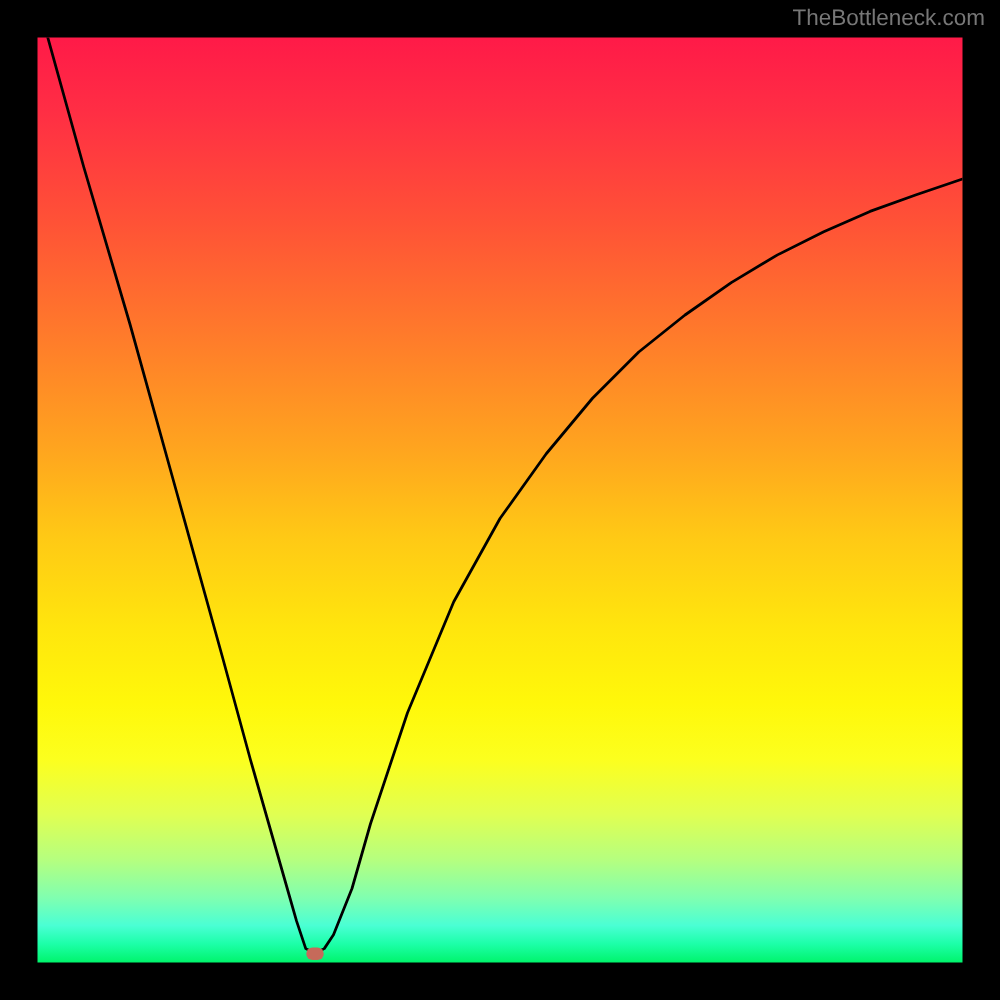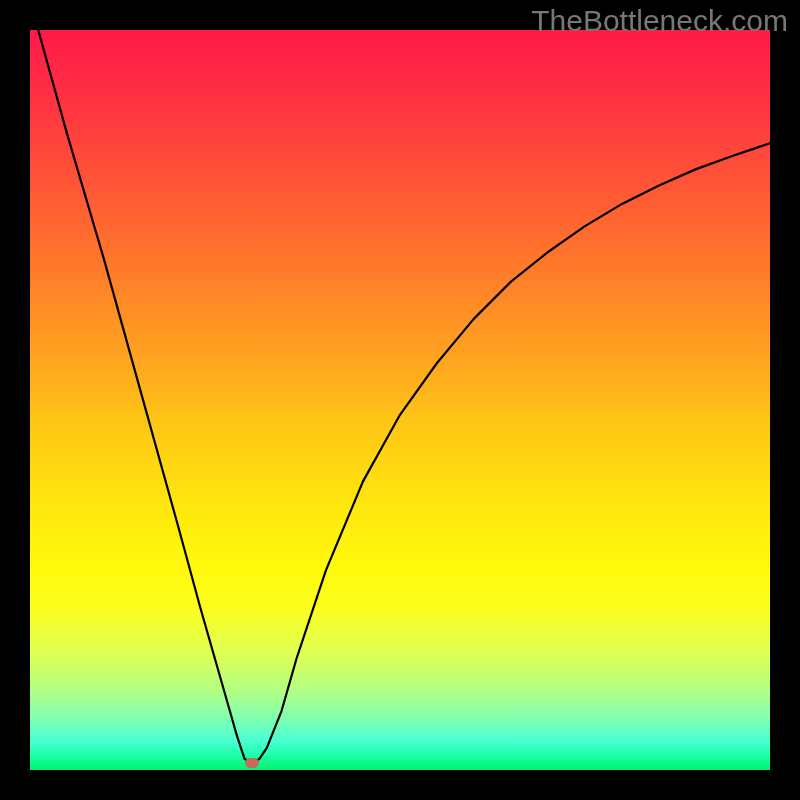--- a/index.html
+++ b/index.html
@@ -13,21 +13,21 @@
   }
   .container {
     position: relative;
     width: 800px;
     height: 800px;
   }
   .watermark {
     position: absolute;
     top: 4px;
     right: 12px;
-    font-size: 30px;
+    font-size: 18px;
     color: #777777;
     font-family: Arial, Helvetica, sans-serif;
     letter-spacing: 0;
     z-index: 10;
   }
   .plot-frame {
     position: absolute;
     left: 30px;
     top: 30px;
     width: 740px;

